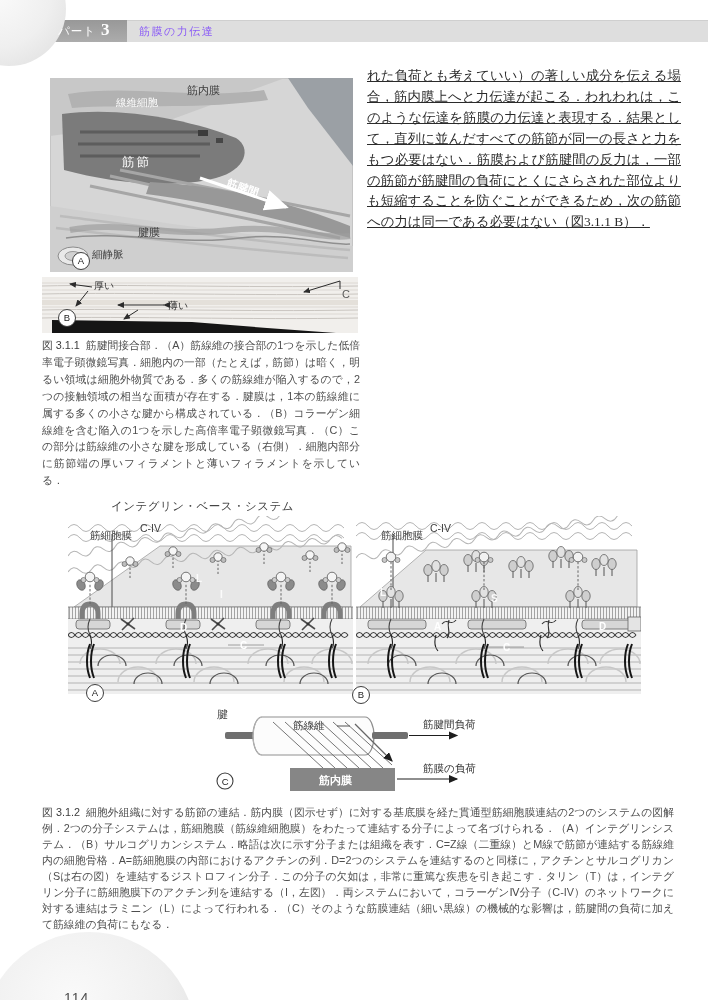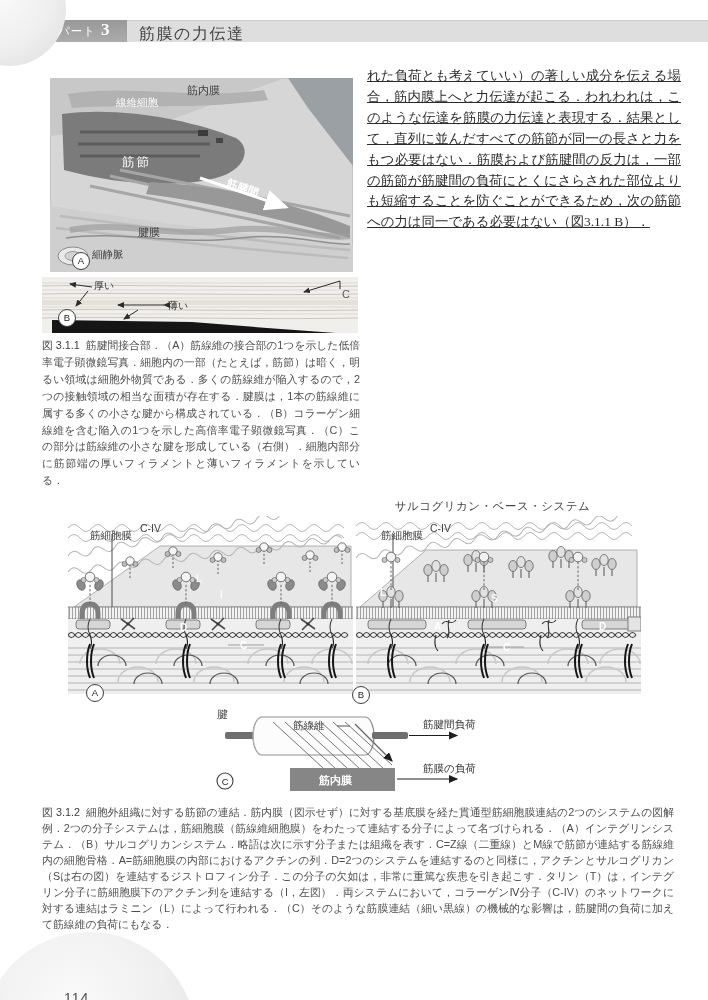--- a/index.html
+++ b/index.html
@@ -7,21 +7,21 @@
         font-family:"Liberation Sans","DejaVu Sans",sans-serif;color:#333;}
   .abs{position:absolute;}
   
   .band-light{left:0;top:20px;width:708px;height:21px;background:#dedede;border-top:1px solid #cfcfcf;}
   .band-dark{left:0;top:20px;width:127px;height:22px;background:linear-gradient(#989898,#acacac);}
   .corner-top{left:-48px;top:-48px;width:114px;height:114px;border-radius:50%;
               background:radial-gradient(circle at 38% 35%, #fbfbfb 0%, #efefef 55%, #dcdcdc 100%);}
   .part-label{left:58px;top:24px;font-size:11.5px;color:#fdfdfd;letter-spacing:1px;}
   .part-number{left:101px;top:20px;font-size:17px;font-weight:bold;color:#fdfdfd;
                font-family:"Liberation Serif","DejaVu Serif",serif;}
-  .header-title{left:139px;top:24px;font-size:16px;color:#404040;letter-spacing:1.5px;}
+  .header-title{left:139px;top:24px;font-size:11px;color:#8b5cf6;letter-spacing:1.5px;}
   
   .body-col{left:367px;top:66px;width:314px;font-family:"Liberation Serif","DejaVu Serif",serif;
             font-size:13.4px;line-height:20.9px;color:#2b2b2b;text-align:justify;text-decoration:underline;}
   .body-col p{margin:0;}
   
   .panelA{left:50px;top:78px;}
   .panelB{left:42px;top:277px;}
   .fig-cap{color:#4d4d4d;text-align:justify;}
   .cap1{left:42px;top:337px;width:318px;font-size:10.8px;line-height:16.9px;}
   .cap2{left:42px;top:804px;width:632px;font-size:10.8px;line-height:16px;z-index:3;}
@@ -121,21 +121,21 @@
     <text x="52" y="12" font-size="10" fill="#2e2e2e">厚い</text>
     <text x="126" y="32" font-size="10" fill="#2e2e2e">薄い</text>
     <text x="300" y="21" font-size="11" fill="#5a5a5a">C</text>
   </svg>
   <div class="abs marker mk-fb">B</div>
 
   <div class="abs fig-cap cap1">
     <span class="cap-label">図 3.1.1</span><span>筋腱間接合部．（A）筋線維の接合部の1つを示した低倍率電子顕微鏡写真．細胞内の一部（たとえば，筋節）は暗く，明るい領域は細胞外物質である．多くの筋線維が陥入するので，2つの接触領域の相当な面積が存在する．腱膜は，1本の筋線維に属する多くの小さな腱から構成されている．（B）コラーゲン細線維を含む陥入の1つを示した高倍率電子顕微鏡写真．（C）この部分は筋線維の小さな腱を形成している（右側）．細胞内部分に筋節端の厚いフィラメントと薄いフィラメントを示している．</span>
   </div>
 
-  <div class="abs diag-title dt-r">サルコグリカン・ベース・システム</div>
+  <div class="abs diag-title dt-l">インテグリン・ベース・システム</div>
   <div class="abs mem-label mem-l">筋細胞膜</div>
   <div class="abs civ-label civ-l">C-IV</div>
   <div class="abs mem-label mem-r">筋細胞膜</div>
   <div class="abs civ-label civ-r">C-IV</div>
 
   <svg class="abs diagL" width="285" height="178" viewBox="0 0 285 178">
     <defs>
       <pattern id="hA" width="3" height="12" patternUnits="userSpaceOnUse">
         <rect width="3" height="12" fill="#f2f2f2"></rect>
         <line x1="1.5" y1="0" x2="1.5" y2="12" stroke="#9a9a9a" stroke-width="0.9"></line>

